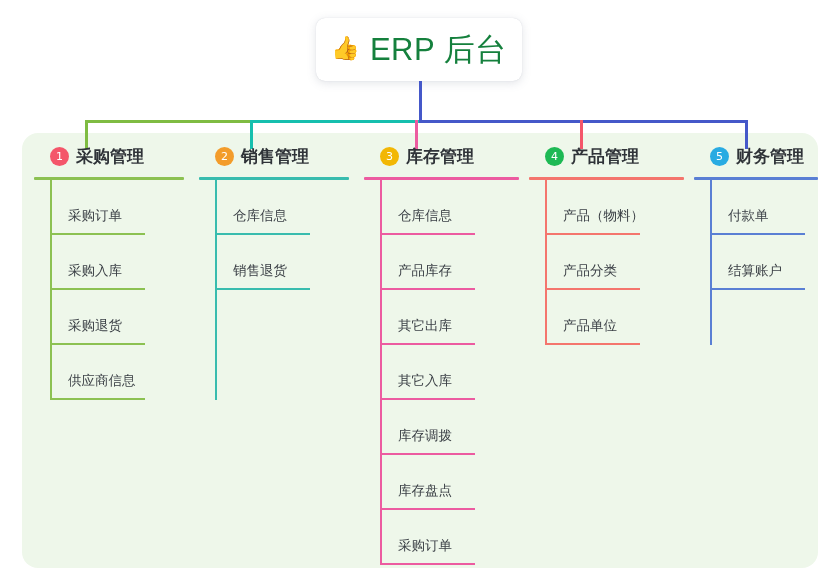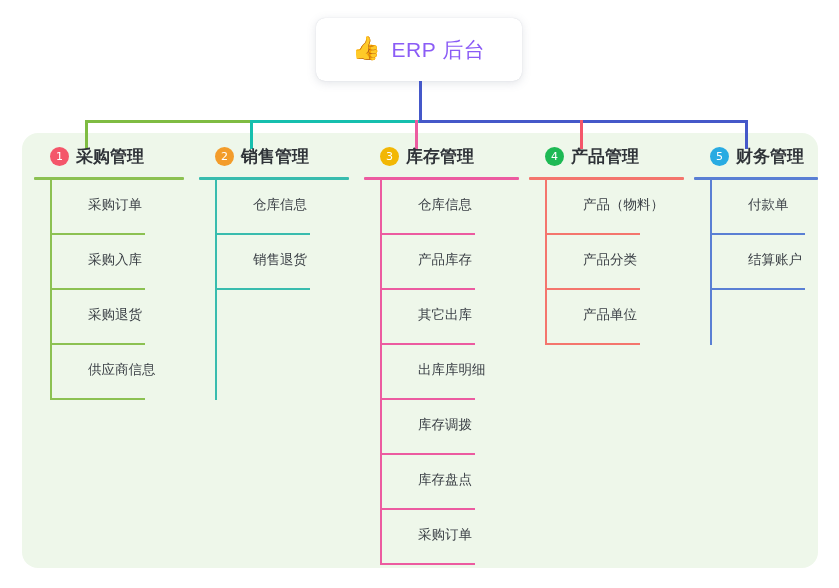--- a/index.html
+++ b/index.html
@@ -51,22 +51,22 @@
     gap: 10px;
     box-sizing: border-box;
   }
   .root-emoji {
     font-size: 23px;
     line-height: 1;
     display: inline-block;
     transform: translateY(-1px);
   }
   .root-label {
-    font-size: 21px;
-    color: #8b5cf6;
+    font-size: 31px;
+    color: #15803d;
     letter-spacing: 0.5px;
     white-space: nowrap;
   }
 
   
   .conn {
     position: absolute;
   }
   .h-seg { height: 3px; }
   .v-seg { width: 3px; }
@@ -123,22 +123,21 @@
     height: 55px;
     box-sizing: border-box;
     padding-left: 18px;
     display: flex;
     align-items: flex-end;
   }
   .item-label {
     font-size: 13.5px;
     color: #3a3f45;
     white-space: nowrap;
-    padding-bottom: 21px;
-    margin-left: 20px;
+    padding-bottom: 10px;
   }
   .item-rule {
     position: absolute;
     left: 0;
     bottom: 0;
     height: 2px;
   }
 </style>
 </head>
 <body>
@@ -223,21 +222,21 @@
           </div>
           <div class="item">
             <span class="item-label">产品库存</span>
             <div class="item-rule" style="background: rgb(236, 91, 160); width: 95px;"></div>
           </div>
           <div class="item">
             <span class="item-label">其它出库</span>
             <div class="item-rule" style="background: rgb(236, 91, 160); width: 95px;"></div>
           </div>
           <div class="item">
-            <span class="item-label">出库库明细</span>
+            <span class="item-label">其它入库</span>
             <div class="item-rule" style="background: rgb(236, 91, 160); width: 95px;"></div>
           </div>
           <div class="item">
             <span class="item-label">库存调拨</span>
             <div class="item-rule" style="background: rgb(236, 91, 160); width: 95px;"></div>
           </div>
           <div class="item">
             <span class="item-label">库存盘点</span>
             <div class="item-rule" style="background: rgb(236, 91, 160); width: 95px;"></div>
           </div>

